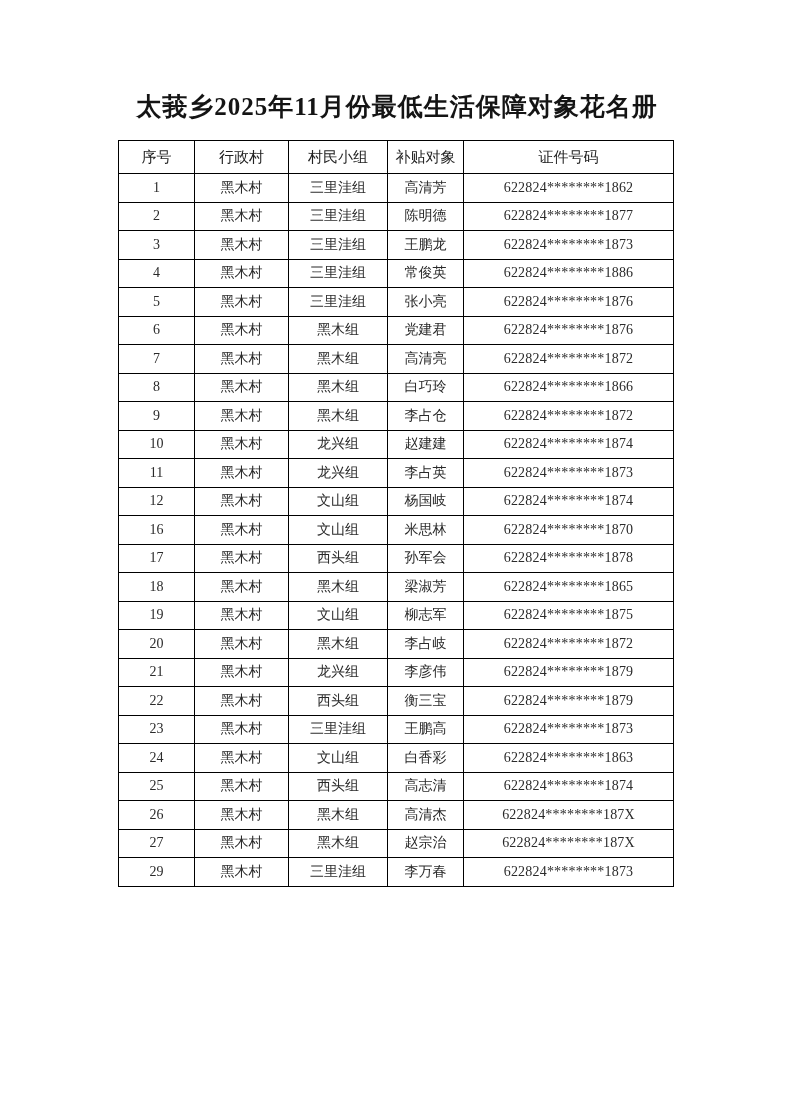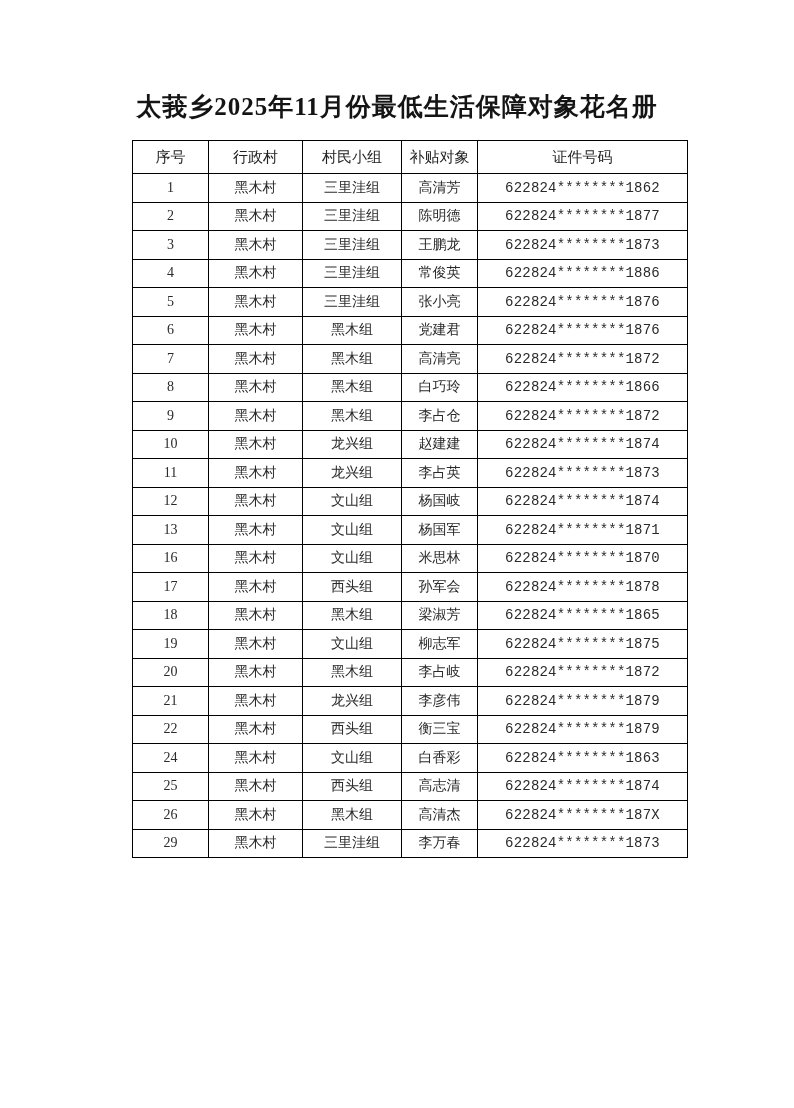--- a/index.html
+++ b/index.html
@@ -21,21 +21,21 @@
     left: 0;
     width: 100%;
     text-align: center;
     font-size: 25px;
     font-weight: bold;
     letter-spacing: 1px;
     color: #141414;
   }
   table.roster {
     position: absolute;
-    left: 132px;
+    left: 118px;
     top: 140px;
     width: 555px;
     border-collapse: collapse;
     table-layout: fixed;
   }
   table.roster th, table.roster td {
     border: 1px solid #000;
     text-align: center;
     vertical-align: middle;
     overflow: hidden;
@@ -53,21 +53,20 @@
     color: #2a2a2a;
   }
   td.index-cell {
     font-size: 15px;
     color: #222;
   }
   td.id-cell {
     font-size: 16px;
     color: #222;
     letter-spacing: 0.2px;
-    font-family: Liberation Mono, monospace;
   }
   col.c-index    { width: 76px; }
   col.c-village  { width: 94px; }
   col.c-group    { width: 99px; }
   col.c-name     { width: 76px; }
   col.c-idnum    { width: 210px; }
 </style>
 </head>
 <body>
 
@@ -171,27 +170,20 @@
           <td class="id-cell">622824********1873</td>
         </tr>
         <tr>
           <td class="index-cell">12</td>
           <td>黑木村</td>
           <td>文山组</td>
           <td>杨国岐</td>
           <td class="id-cell">622824********1874</td>
         </tr>
         <tr>
-          <td class="index-cell">13</td>
-          <td>黑木村</td>
-          <td>文山组</td>
-          <td>杨国军</td>
-          <td class="id-cell">622824********1871</td>
-        </tr>
-        <tr>
           <td class="index-cell">16</td>
           <td>黑木村</td>
           <td>文山组</td>
           <td>米思林</td>
           <td class="id-cell">622824********1870</td>
         </tr>
         <tr>
           <td class="index-cell">17</td>
           <td>黑木村</td>
           <td>西头组</td>
@@ -227,20 +219,27 @@
           <td class="id-cell">622824********1879</td>
         </tr>
         <tr>
           <td class="index-cell">22</td>
           <td>黑木村</td>
           <td>西头组</td>
           <td>衡三宝</td>
           <td class="id-cell">622824********1879</td>
         </tr>
         <tr>
+          <td class="index-cell">23</td>
+          <td>黑木村</td>
+          <td>三里洼组</td>
+          <td>王鹏高</td>
+          <td class="id-cell">622824********1873</td>
+        </tr>
+        <tr>
           <td class="index-cell">24</td>
           <td>黑木村</td>
           <td>文山组</td>
           <td>白香彩</td>
           <td class="id-cell">622824********1863</td>
         </tr>
         <tr>
           <td class="index-cell">25</td>
           <td>黑木村</td>
           <td>西头组</td>
@@ -248,20 +247,27 @@
           <td class="id-cell">622824********1874</td>
         </tr>
         <tr>
           <td class="index-cell">26</td>
           <td>黑木村</td>
           <td>黑木组</td>
           <td>高清杰</td>
           <td class="id-cell">622824********187X</td>
         </tr>
         <tr>
+          <td class="index-cell">27</td>
+          <td>黑木村</td>
+          <td>黑木组</td>
+          <td>赵宗治</td>
+          <td class="id-cell">622824********187X</td>
+        </tr>
+        <tr>
           <td class="index-cell">29</td>
           <td>黑木村</td>
           <td>三里洼组</td>
           <td>李万春</td>
           <td class="id-cell">622824********1873</td>
         </tr>
       </tbody>
   </table>
 
 </div>

